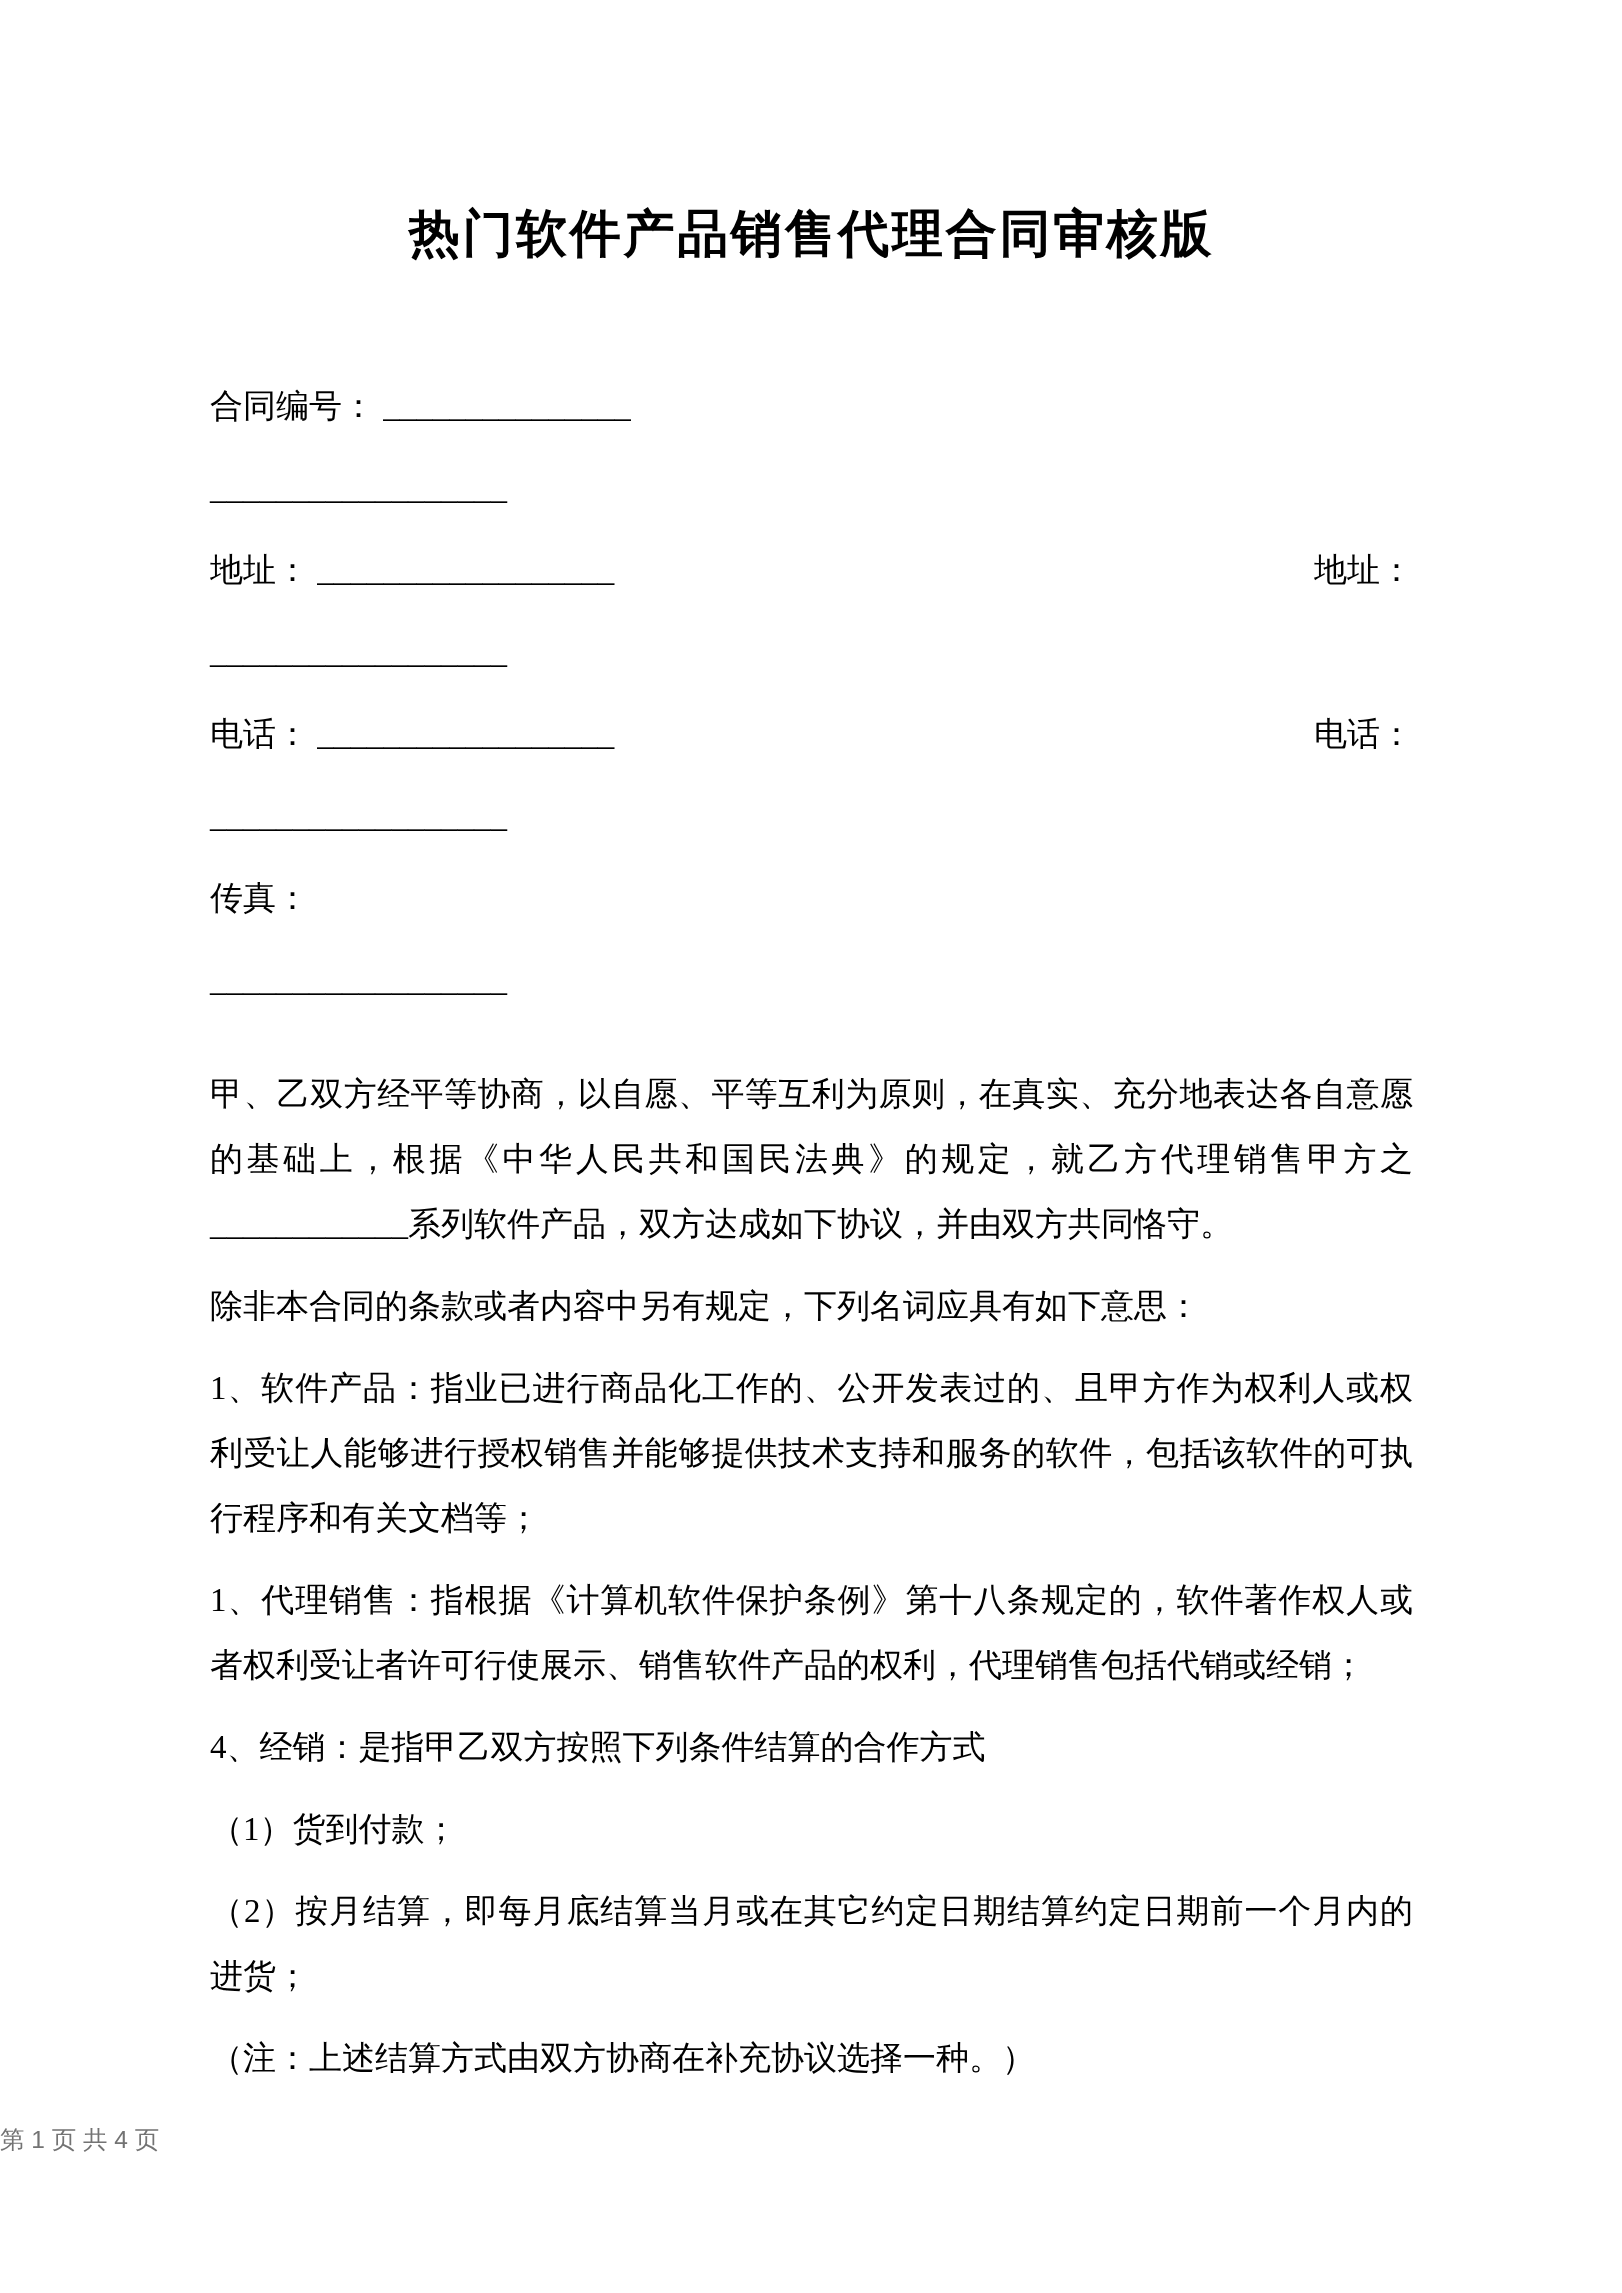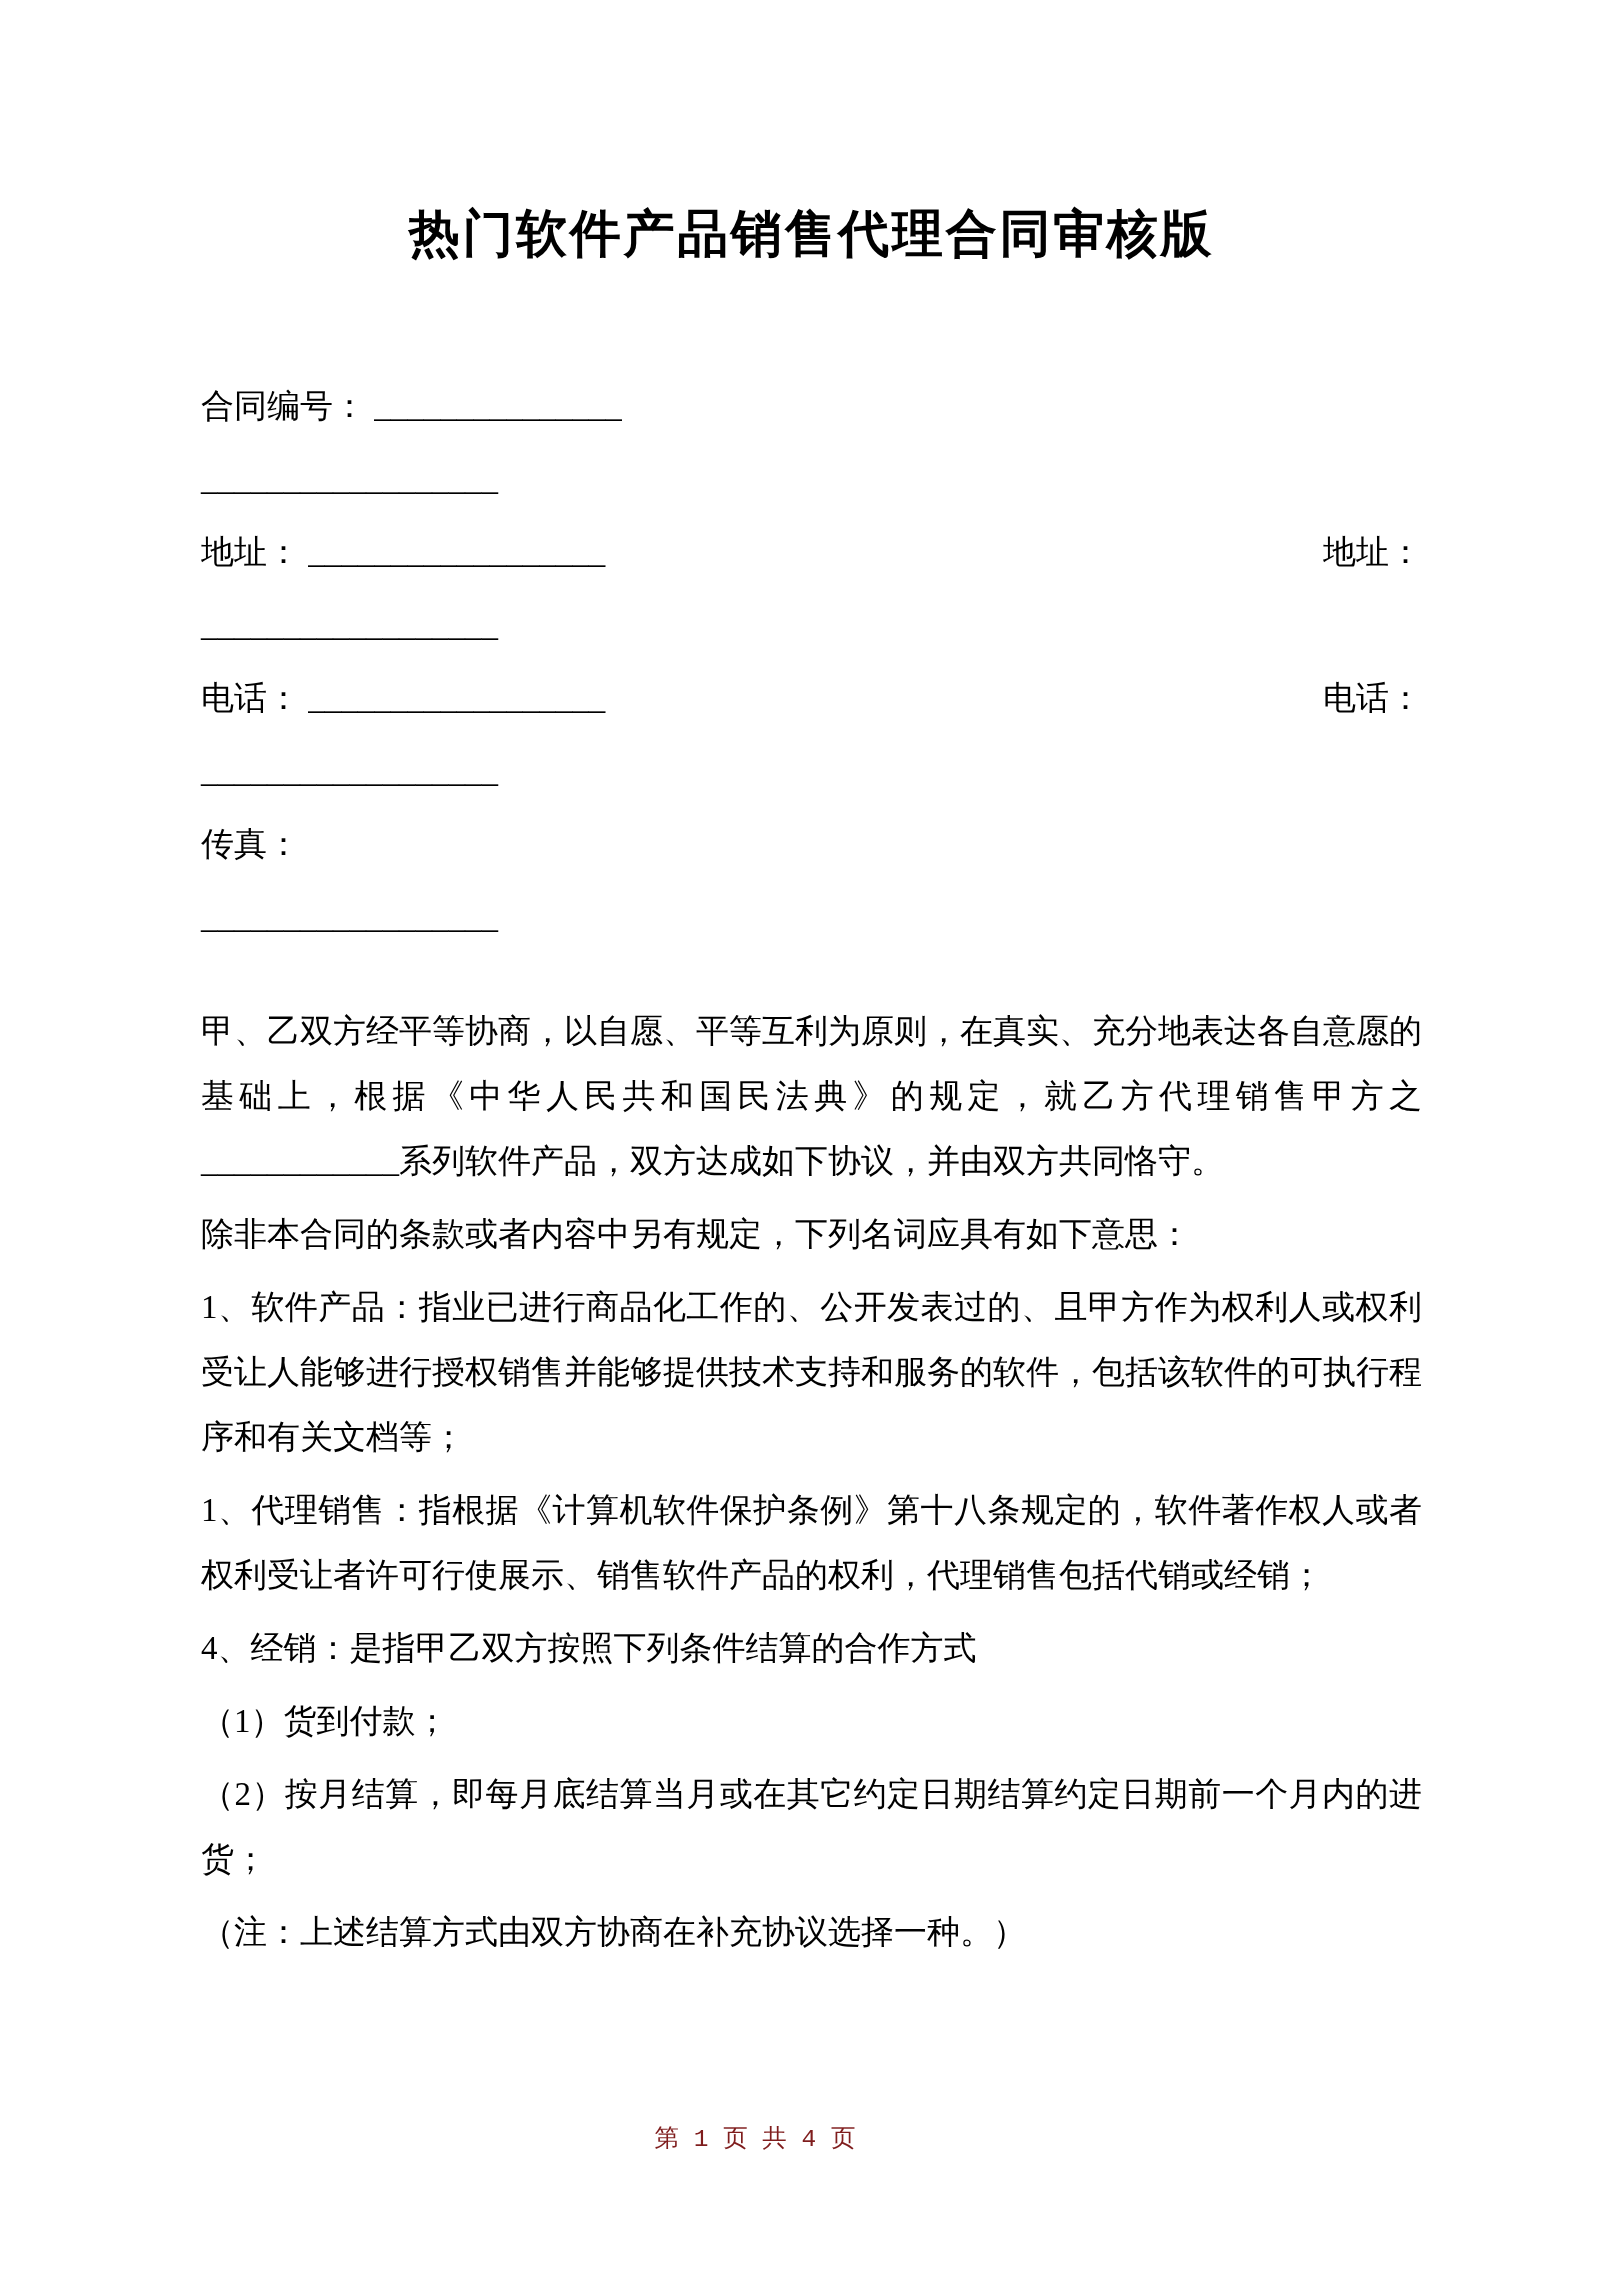--- a/index.html
+++ b/index.html
@@ -31,21 +31,21 @@
     font-weight: bold;
     font-size: 51px;
     line-height: 58px;
     letter-spacing: 2.7px;
   }
   .party-block {
     margin-top: 111px;
   }
   .party-block p,
   .main-block p {
-    margin: 8px;
+    margin: 17px;
   }
   .pair {
     display: flex;
     justify-content: space-between;
   }
   .pair-left {
     white-space: nowrap;
   }
   .pair-right {
     white-space: nowrap;
@@ -56,25 +56,24 @@
   }
   .blank {
     letter-spacing: 0;
     white-space: nowrap;
   }
   .footer {
     position: absolute;
     top: 2124px;
     left: 0;
     width: 100%;
-    text-align: center;
     font-size: 24.5px;
     line-height: 31px;
-    font-family: Liberation Mono, monospace;
-    color: #7f1d1d;
+    font-family: Liberation Sans, sans-serif;
+    color: #737373;
   }
 </style>
 </head>
 <body>
 
 <div class="page">
   <div class="content">
 
     <h1 class="title">热门软件产品销售代理合同审核版</h1>
 

